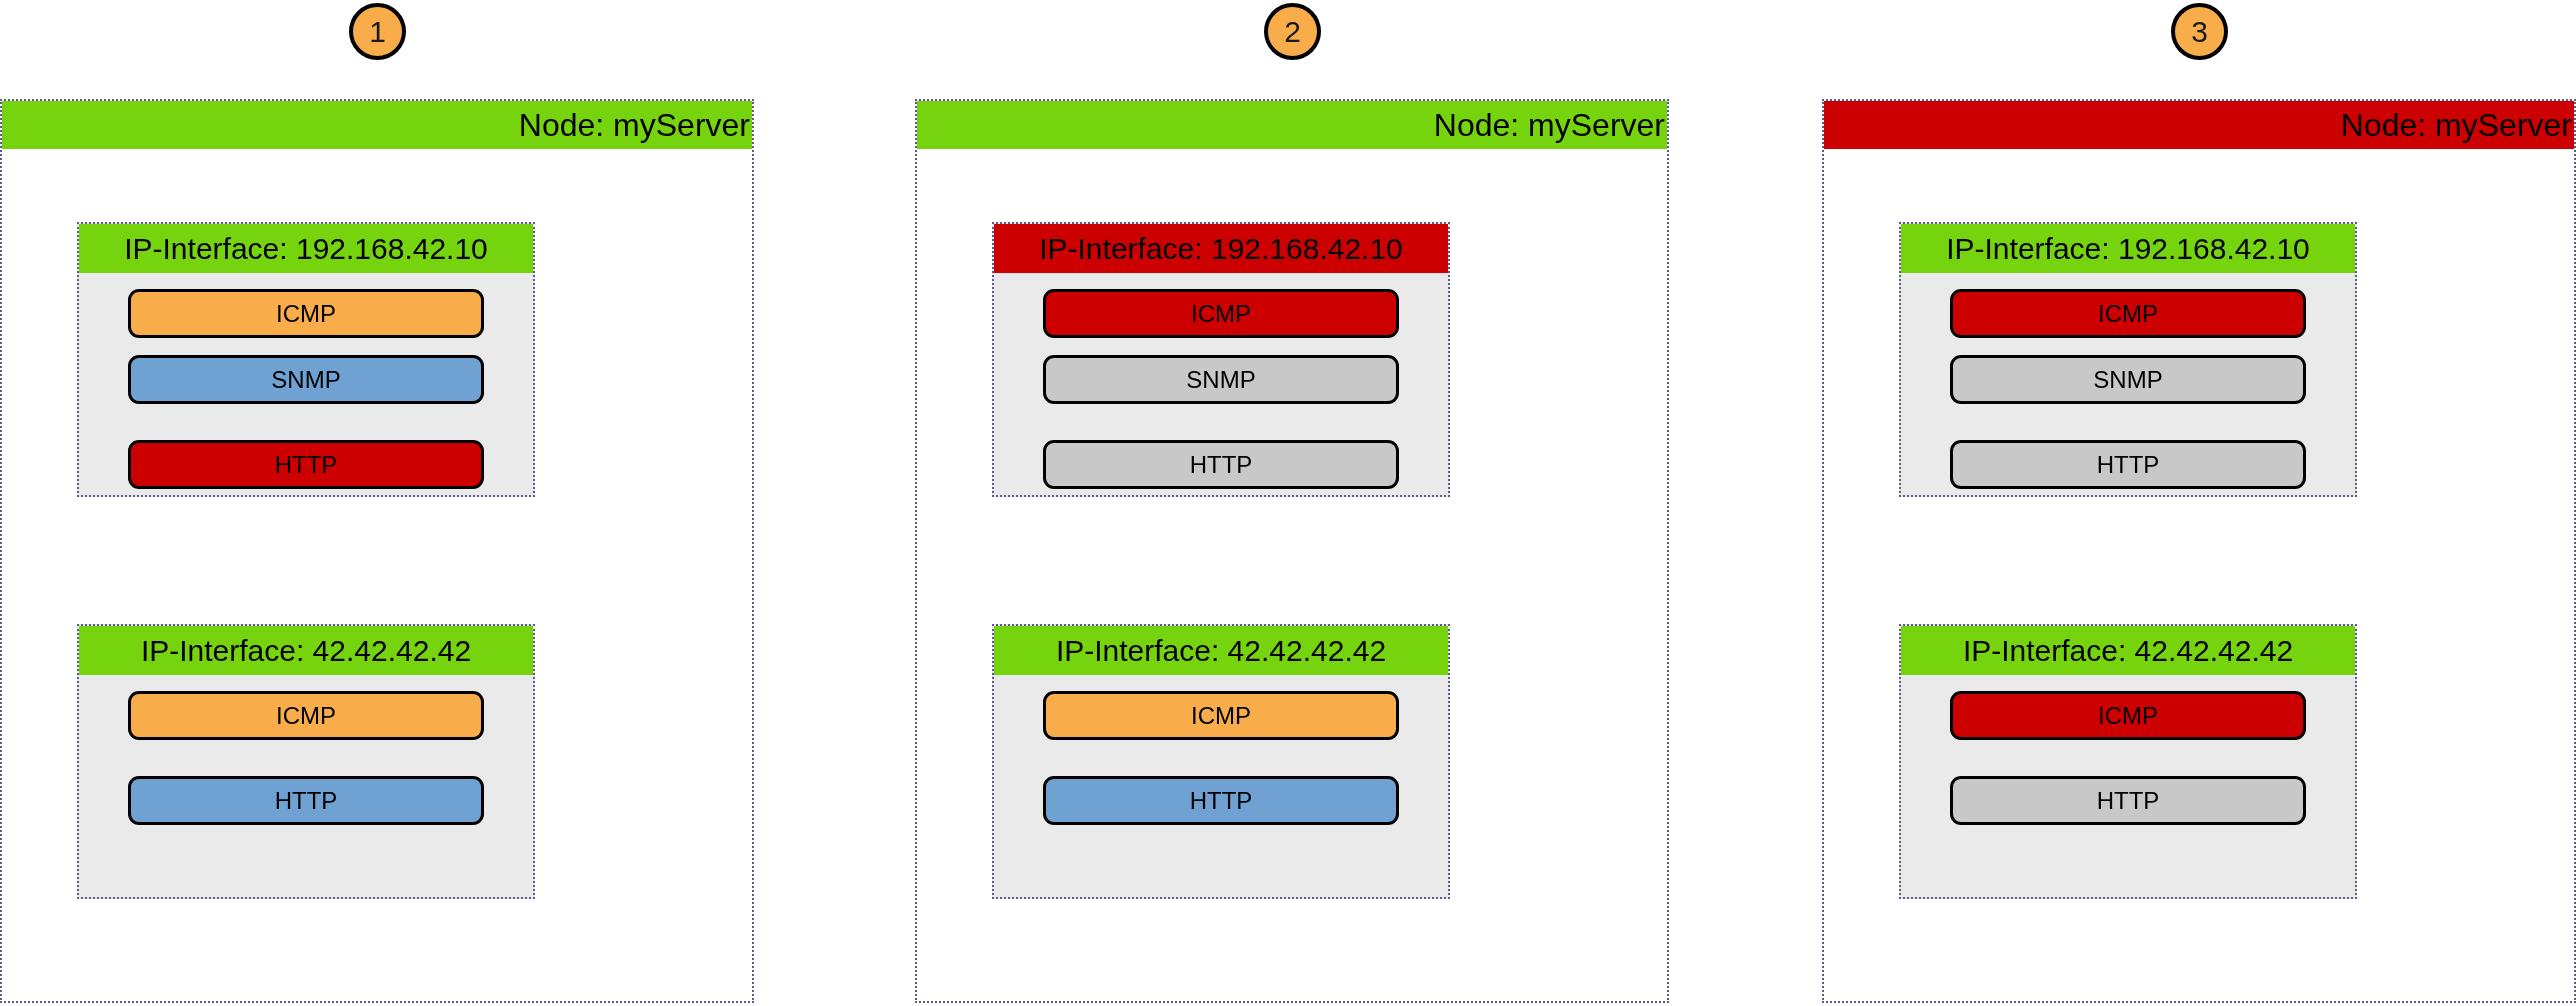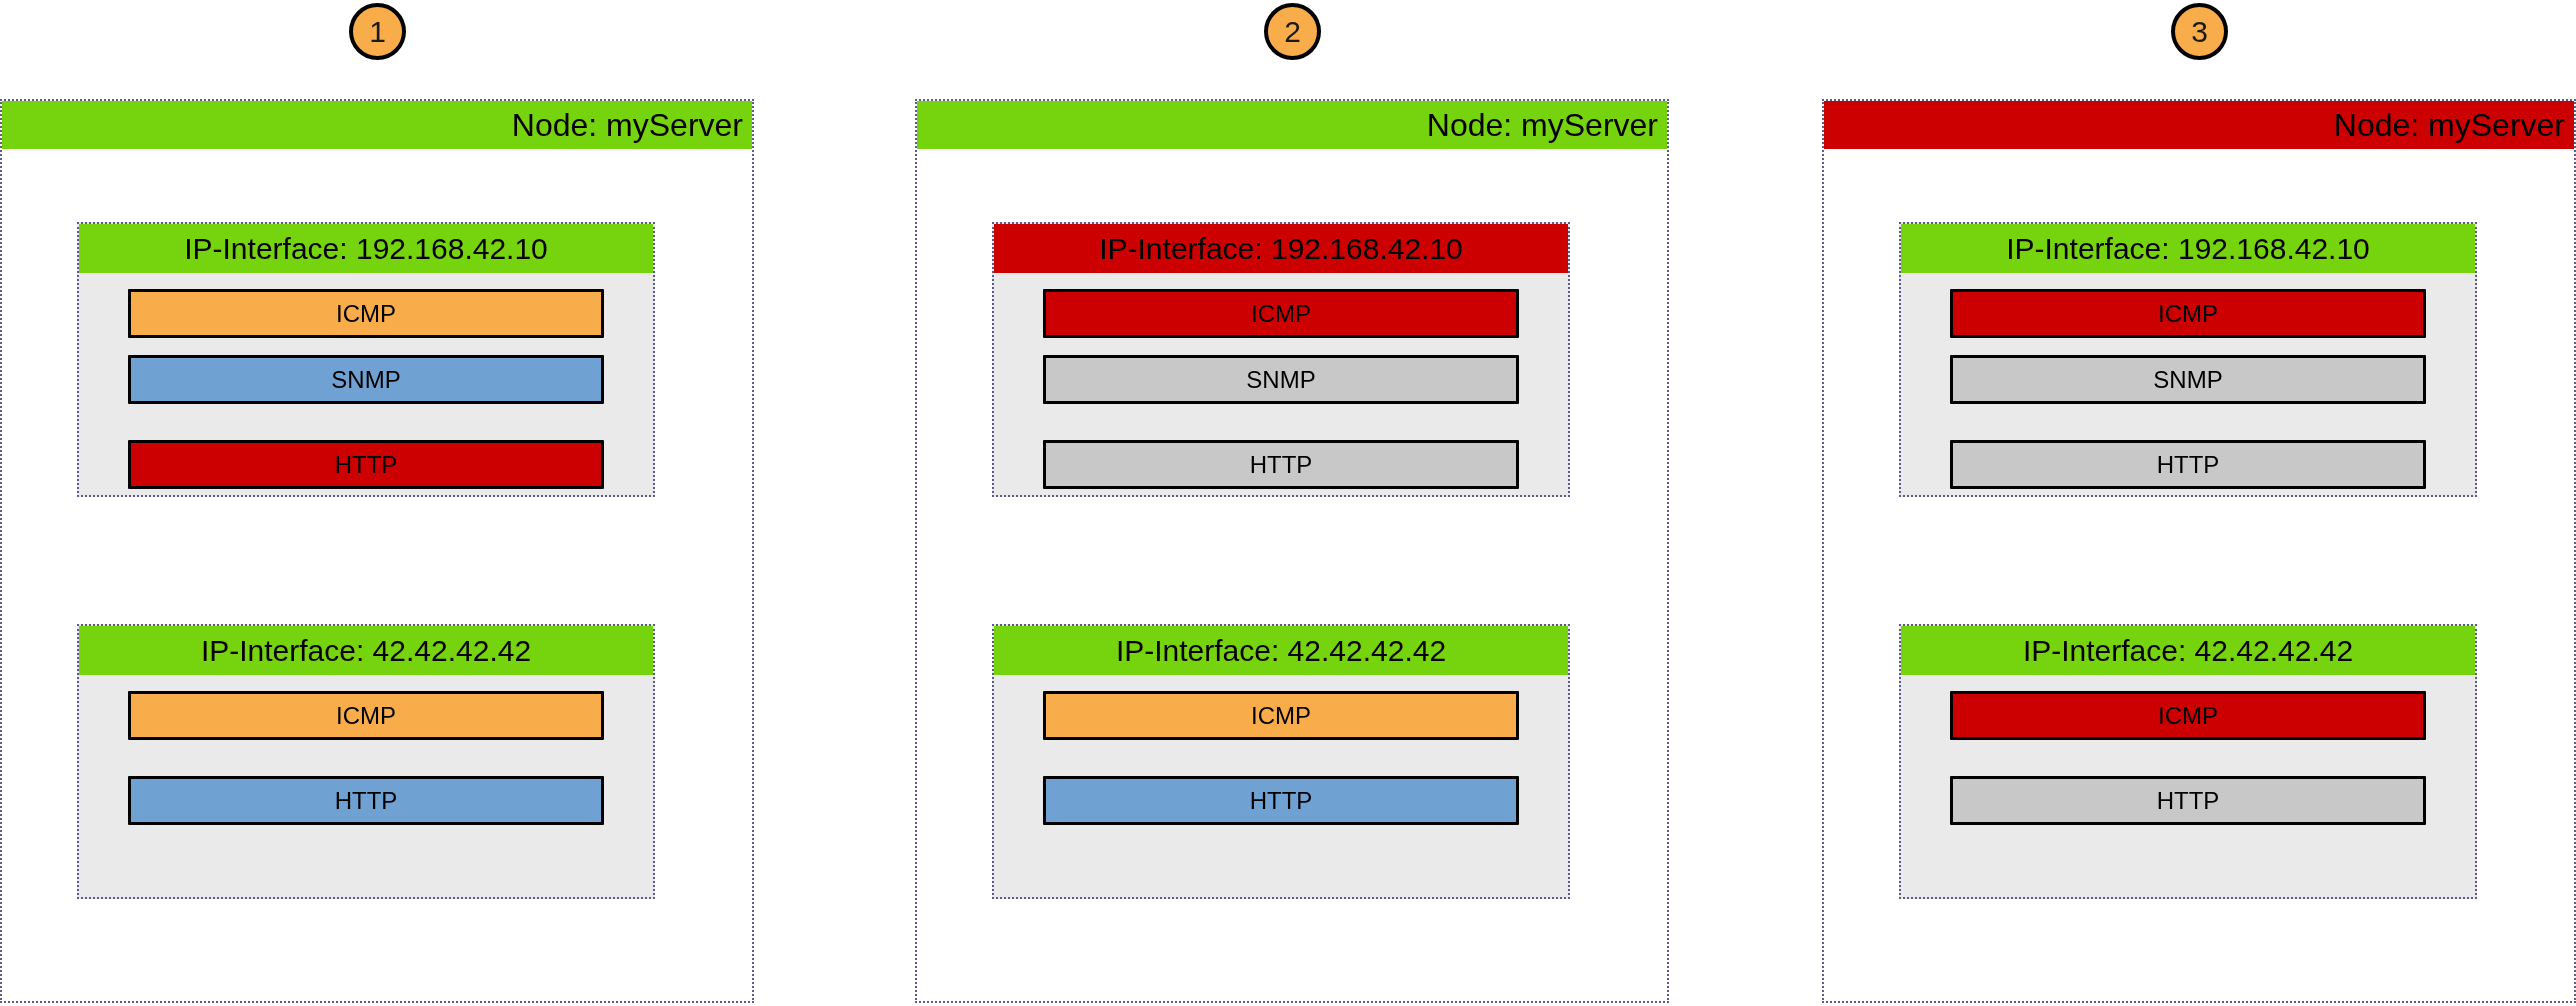--- a/index.html
+++ b/index.html
@@ -59,36 +59,36 @@
     background: transparent;
   }
 
   .node-header {
     height: 48px;
     width: 100%;
     box-sizing: border-box;
     display: flex;
     align-items: center;
     justify-content: flex-end;
-    padding-right: 9px;
+    padding-right: 2px;
     font-size: 32px;
     color: #000000;
     white-space: nowrap;
     overflow: hidden;
   }
 
   .node-body {
     position: relative;
     padding: 0;
   }
 
   
   .iface {
     position: absolute;
-    width: 578px;
+    width: 458px;
     left: 75px;
     border: 2.4px dotted #5c5c8a;
     box-sizing: border-box;
     background: #eaeaea;
   }
   .iface-1 { top: 73px;  height: 275px; }
   .iface-2 { top: 475px; height: 275px; }
 
   .iface-header {
     height: 49px;
@@ -105,21 +105,21 @@
 
   .iface-services {
     padding: 16px 49px 0 49px;
     box-sizing: border-box;
   }
 
   
   .service {
     height: 49px;
     border: 3.2px solid #000000;
-    border-radius: 1px;
+    border-radius: 11px;
     box-sizing: border-box;
     display: flex;
     align-items: center;
     justify-content: center;
     font-size: 24px;
     color: #000000;
     margin-bottom: 17.4px;
     white-space: nowrap;
   }
   .service:last-child { margin-bottom: 0; margin-top: 36px; }

